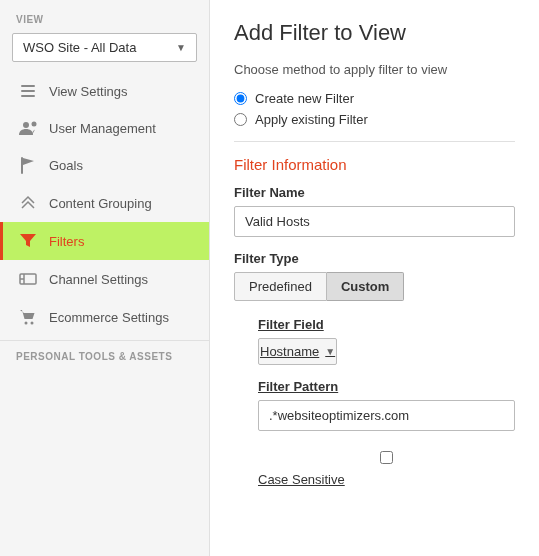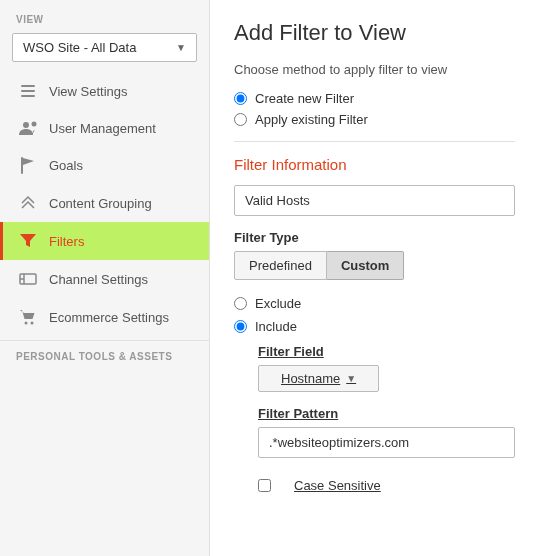--- a/index.html
+++ b/index.html
@@ -216,41 +216,42 @@
       padding-left: 24px;
       text-decoration: underline;
     }
 
     .filter-field-dropdown {
       display: flex;
       align-items: center;
       border: 1px solid #bbb;
       border-radius: 2px;
       background: #f5f5f5;
-      padding: 5px 22px;
+      padding: 5px 1px;
       font-size: 13px;
       color: #333;
       cursor: pointer;
       gap: 6px;
       width: fit-content;
       margin-bottom: 14px;
     }
 
     .filter-field-dropdown .chevron {
       font-size: 10px;
       color: #666;
     }
 
     .checkbox-item {
       display: flex;
-      gap: 23px;
+      gap: 8px;
       font-size: 13px;
       color: #333;
       cursor: pointer;
       margin-top: 6px;
+      flex-direction: column;
     }
 
     .checkbox-item input[type="checkbox"] {
       margin: 0;
       cursor: pointer;
     }
 
     
     svg { display: block; }
   </style>
@@ -356,38 +357,29 @@
     <label class="radio-item">
       <input type="radio" name="method" style="">
       <span>Apply existing Filter</span>
     </label>
   </div>
 
   <hr class="divider">
 
   <div class="section-heading">Filter Information</div>
 
+  <div class="field-label">Filter Name</div>
   <input type="text" class="text-input" value="Valid Hosts" style="">
 
   <div class="field-label">Filter Type</div>
   <div class="filter-type-buttons">
     <button class="filter-type-btn">Predefined</button>
     <button class="filter-type-btn active">Custom</button>
   </div>
 
-  <div class="filter-radio-group">
-    <label class="filter-radio-item">
-      <input type="radio" name="filtertype" style="">
-      <span>Exclude</span>
-    </label>
-    <label class="filter-radio-item">
-      <input type="radio" name="filtertype" checked="" style="">
-      <span>Include</span>
-    </label>
-  </div>
 
   <div class="indented-section">
     <div class="field-label">Filter Field</div>
     <div class="filter-field-dropdown">
       <span>Hostname</span>
       <span class="chevron">▼</span>
     </div>
 
     <div class="field-label">Filter Pattern</div>
     <input type="text" class="text-input" value=".*websiteoptimizers.com" style="">

